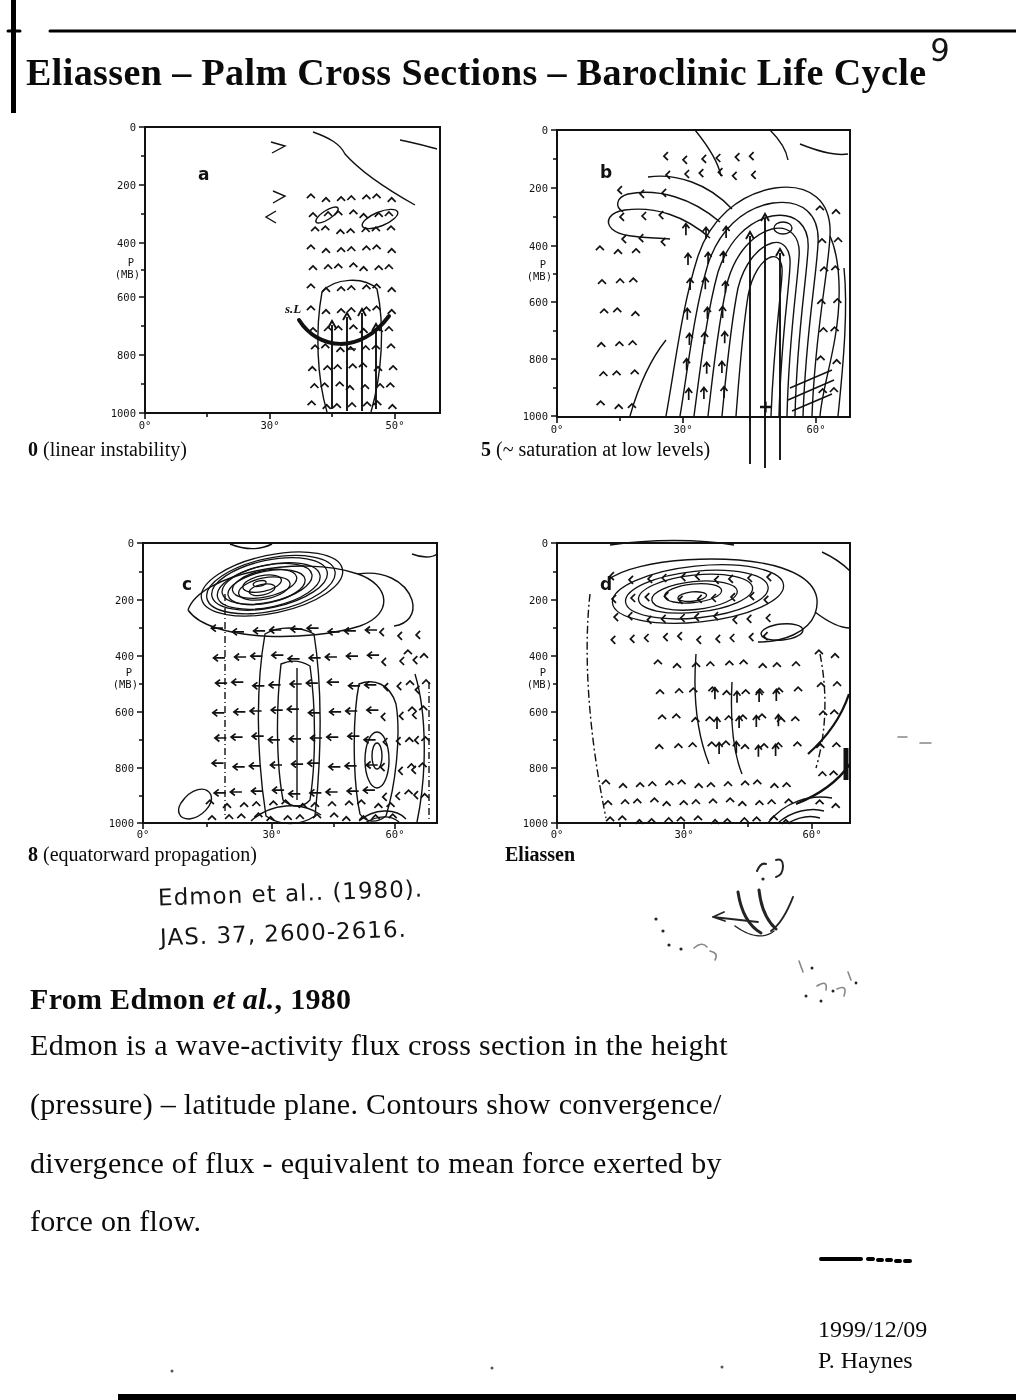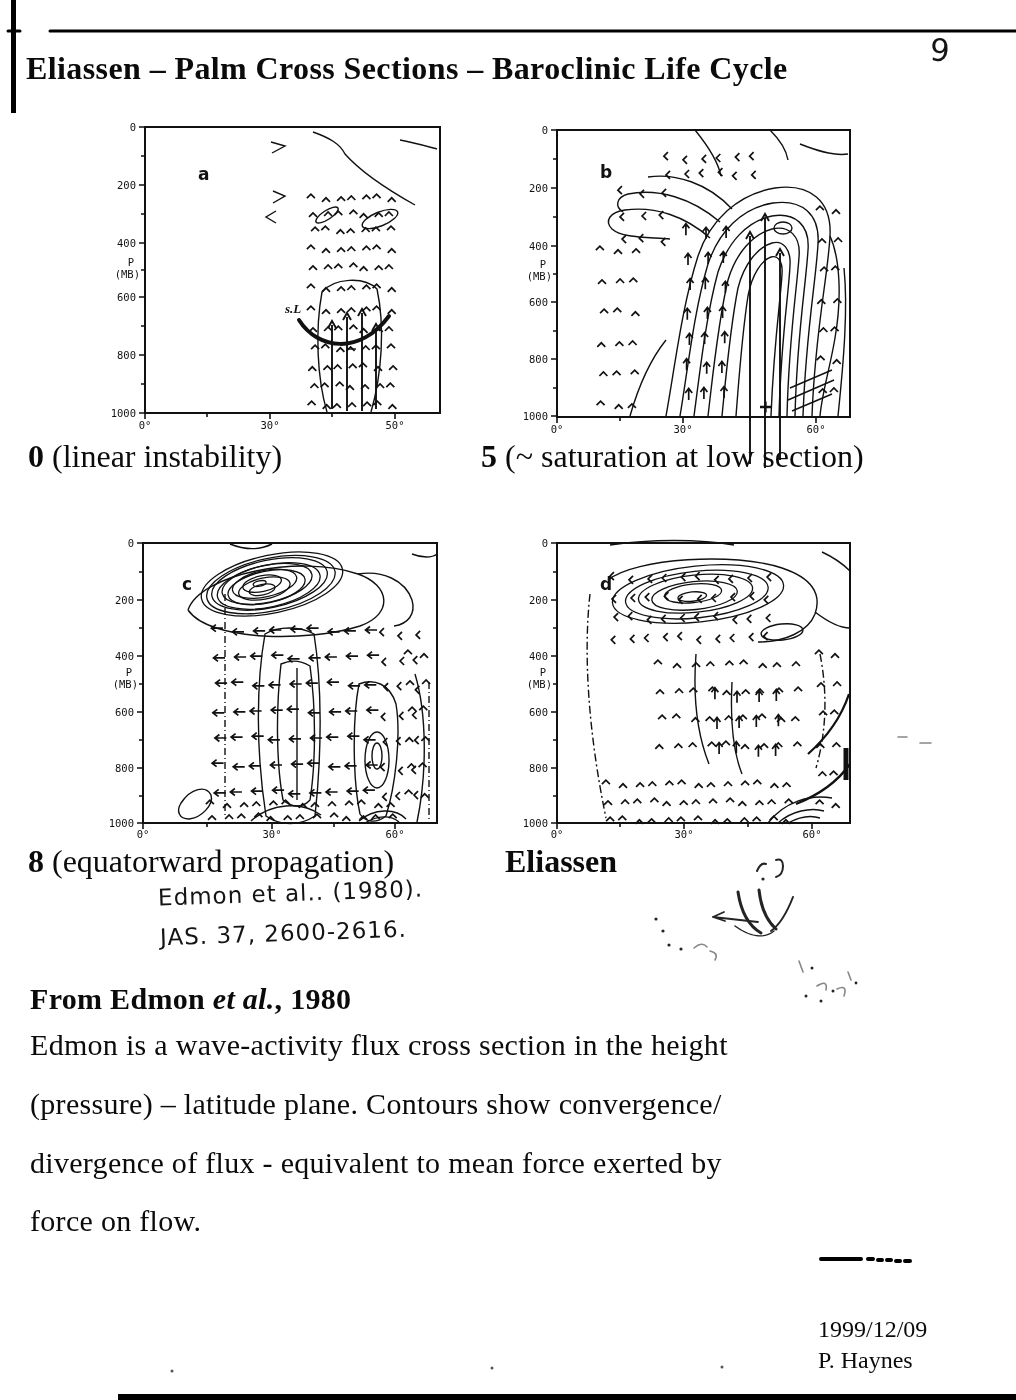--- a/index.html
+++ b/index.html
@@ -1,20 +1,20 @@
 <!DOCTYPE html>
 <html><head>
 <meta charset="utf-8">
 <style>
   html,body{margin:0;padding:0}
   body{position:relative;width:1016px;height:1400px;background:#fff;overflow:hidden;
        font-family:"Liberation Serif",serif;color:#0b0b0b}
   .abs{position:absolute}
-  .title{font-size:32px;font-weight:700;letter-spacing:.4px;white-space:nowrap}
-  .caption{font-size:32px;white-space:nowrap}
+  .title{font-size:38px;font-weight:700;letter-spacing:.4px;white-space:nowrap}
+  .caption{font-size:20px;white-space:nowrap}
   .caption .num{font-weight:700}
   .hand{font-family:"DejaVu Sans",sans-serif;color:#141414;white-space:nowrap}
   .hand9{font-size:31px;transform:rotate(4deg)}
   .cit{font-size:23px;letter-spacing:1px;transform:rotate(-2deg)}
   .body-line{font-size:30px;letter-spacing:.3px;white-space:nowrap}
   .footer{font-size:24px;white-space:nowrap}
   svg{overflow:visible}
   .panel .frame{fill:none;stroke:#111;stroke-width:2}
   .panel path,.panel ellipse{fill:none;stroke:#111;stroke-width:1.4}
   .panel path.ticks{stroke-width:1.6}
@@ -301,21 +301,21 @@
       <use href="#chev-up" xlink:href="#chev-up" x="349.4" y="212"></use>
       <use href="#chev-up" xlink:href="#chev-up" x="360.6" y="211.1"></use>
       <use href="#chev-up" xlink:href="#chev-up" x="346.6" y="240.2"></use>
       <use href="#chev-up" xlink:href="#chev-up" x="362.7" y="243.8"></use>
       <use href="#chev-up" xlink:href="#chev-up" x="348.7" y="272.9"></use>
       <use href="#chev-up" xlink:href="#chev-up" x="359.9" y="272"></use>
     </g>
 </svg>
 
 <div class="abs caption" style="left:28px;top:438px"><span class="num">0</span><span> (linear instability)</span></div>
-<div class="abs caption" style="left:481px;top:438px"><span class="num">5</span><span> (~ saturation at low section)</span></div>
+<div class="abs caption" style="left:481px;top:438px"><span class="num">5</span><span> (~ saturation at low levels)</span></div>
 
 <svg class="abs panel" style="left:60px;top:532px" width="395" height="312" viewBox="0 0 395 312">
   <rect class="frame" x="83" y="11" width="294" height="280"></rect>
   <path class="ticks" d="M83,11h-6M83,40h-4M83,68h-6M83,96h-4M83,124h-6M83,152h-4M83,180h-6M83,208h-4M83,236h-6M83,264h-4M83,291h-6M83,291v6M147,291v4M212,291v6M274,291v4M335,291v6"></path>
   <text class="ax" x="74" y="15" text-anchor="end">0</text>
   <text class="ax" x="74" y="72" text-anchor="end">200</text>
   <text class="ax" x="74" y="128" text-anchor="end">400</text>
   <text class="ax" x="72" y="144" text-anchor="end">P</text>
   <text class="ax" x="78" y="156" text-anchor="end">(MB)</text>
   <text class="ax" x="74" y="184" text-anchor="end">600</text>

